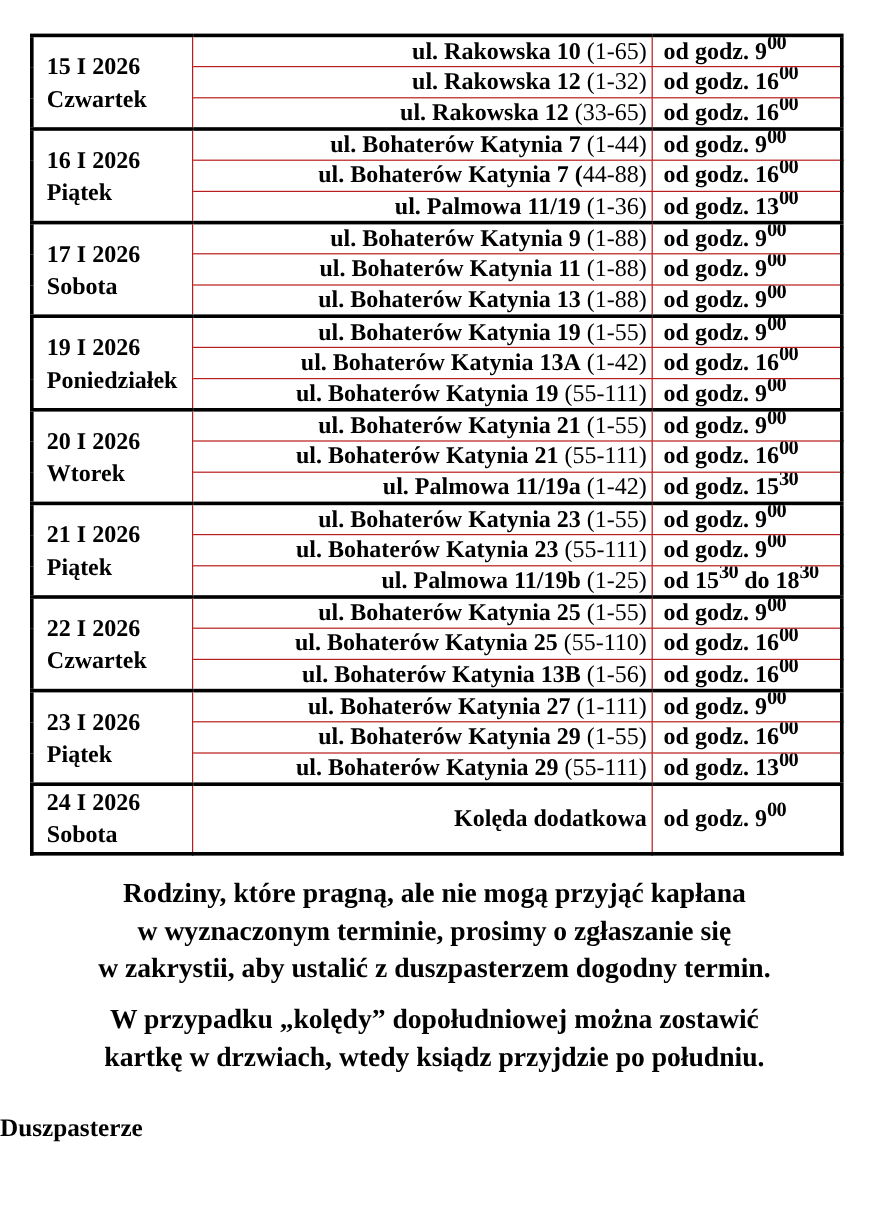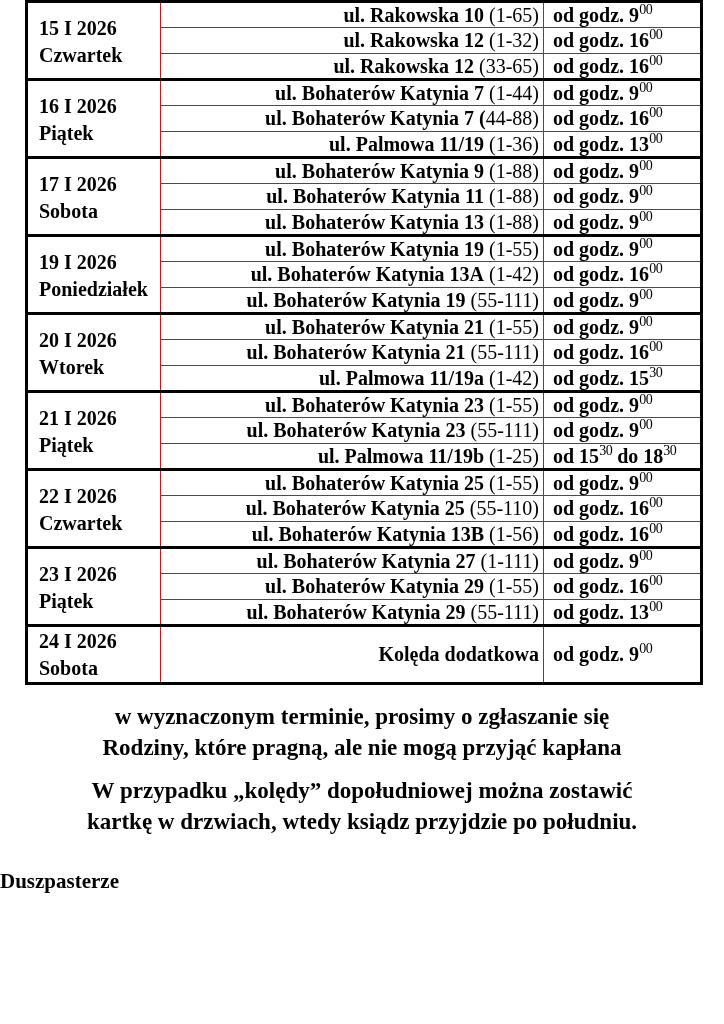--- a/index.html
+++ b/index.html
@@ -7,20 +7,21 @@
   body {
     width: 724px; height: 1024px;
     font-family: "Liberation Serif", "DejaVu Serif", serif;
     color: #000000;
     position: relative;
     overflow: hidden;
   }
   .page {
     width: 724px; height: 1024px;
     background: #ffffff;
+    padding-top: 28px;
   }
   table.schedule {
     border-collapse: collapse;
     table-layout: fixed;
     margin-left: 25px;
     width: 675px;
     border: 3px solid #000000;
   }
   table.schedule td {
     border: 1px solid #b91c1c;
@@ -40,22 +41,22 @@
     height: 26px;
     padding: 0 4px 0 12px;
     text-align: right;
   }
   td.time-cell {
     height: 26px;
     padding: 0 2px 0 9px;
   }
   td .range { font-weight: normal; }
   td.time-cell sup, .sup {
-    font-size: 14px;
-    font-weight: normal;
+    font-size: 17px;
+    font-weight: bold;
     vertical-align: baseline;
     position: relative;
     top: -8px;
     letter-spacing: -0.5px;
   }
   tr.tall-row td.street-cell, tr.tall-row td.time-cell { height: 48px; }
   tr.tall-row td.date-cell { padding-top: 1px; }
   .notes {
     margin-top: 16px;
     text-align: center;
@@ -219,22 +220,23 @@
             <div>Sobota</div>
           </td>
           <td class="street-cell"><span>Kolęda dodatkowa</span></td>
           <td class="time-cell"><span>od godz. 9</span><sup>00</sup></td>
         </tr>
       </tbody>
   </table>
 
   <div class="notes">
     <p class="note">
+      <span class="line">Rodziny, które pragną, ale nie mogą przyjąć kapłana</span>
       <span class="line">w wyznaczonym terminie, prosimy o zgłaszanie się</span>
-      <span class="line">Rodziny, które pragną, ale nie mogą przyjąć kapłana</span>
+      <span class="line">w zakrystii, aby ustalić z duszpasterzem dogodny termin.</span>
     </p>
     <p class="note">
       <span class="line">W przypadku „kolędy” dopołudniowej można zostawić</span>
       <span class="line">kartkę w drzwiach, wtedy ksiądz przyjdzie po południu.</span>
     </p>
     <div class="signature">Duszpasterze</div>
   </div>
 
 </div>
 

